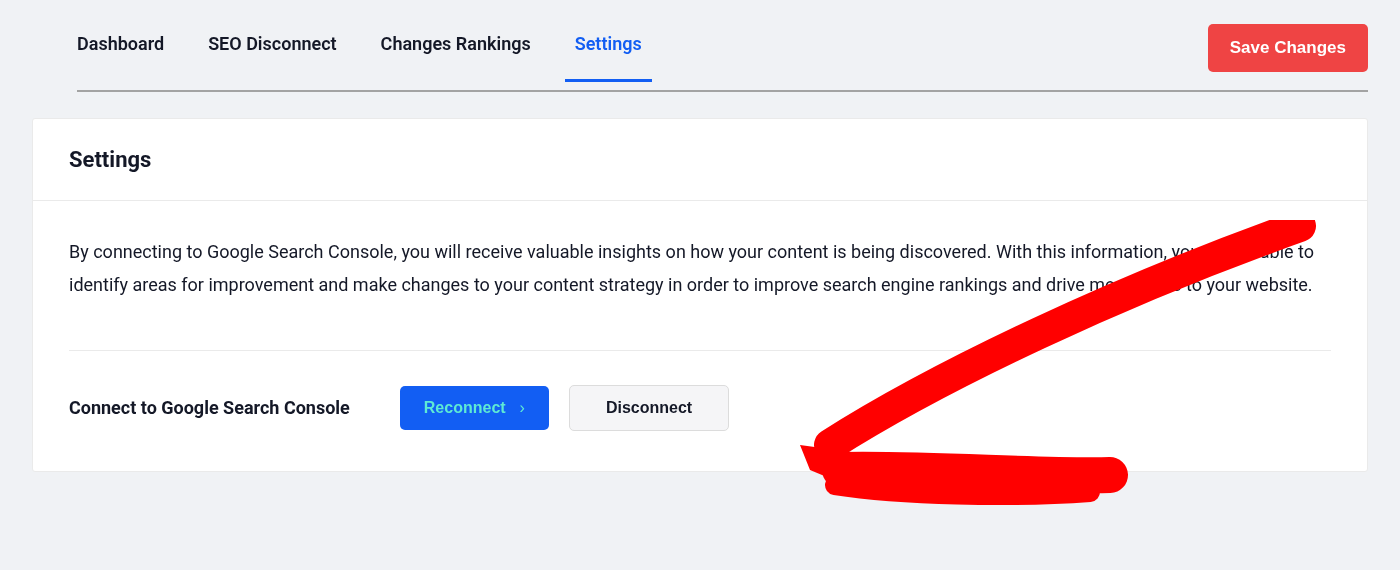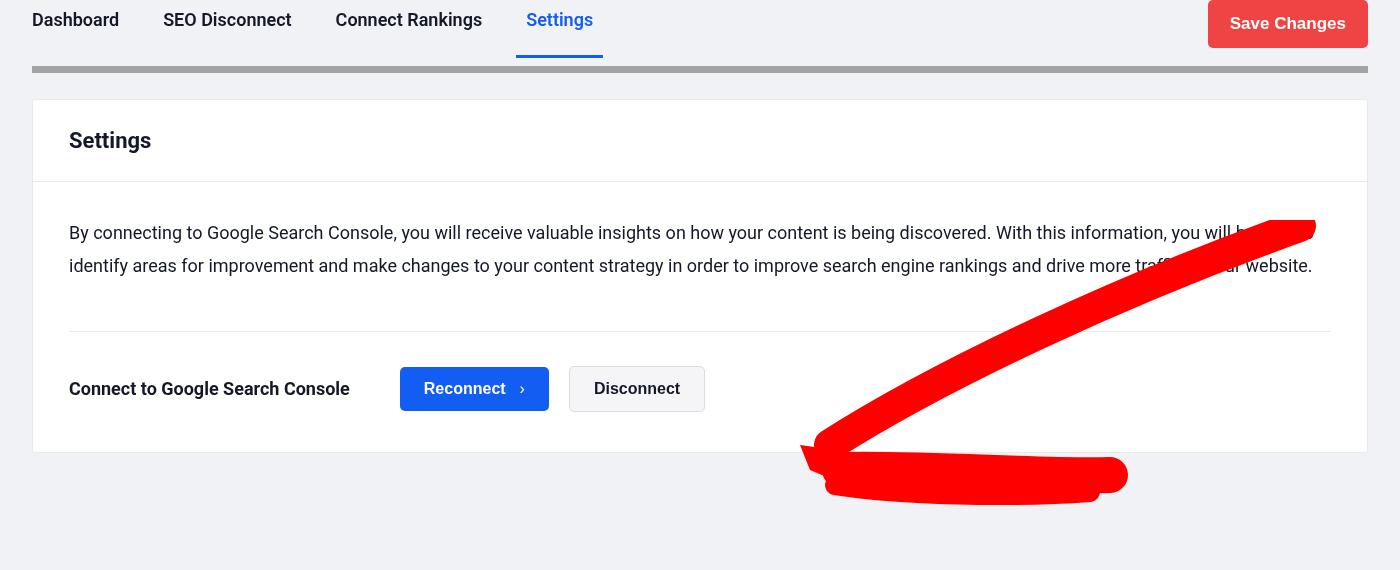--- a/index.html
+++ b/index.html
@@ -14,21 +14,23 @@
       color: #141827;
       width: 1400px;
       height: 570px;
       overflow: hidden;
       position: relative;
     }
     .nav-bar {
       display: flex;
       align-items: center;
       justify-content: space-between;
-      border-bottom: 7px solid #a3a3a3;
+      border-bottom: 2px solid #a3a3a3;
+      padding-top: 24px;
+      margin-left: 45px;
     }
     .tabs {
       display: flex;
       gap: 44px;
     }
     .tab {
       font-size: 18px;
       font-weight: 600;
       color: #141827;
       padding-bottom: 28px;
@@ -93,58 +95,58 @@
       gap: 20px;
     }
     .action-label {
       font-size: 18px;
       font-weight: 700;
       color: #141827;
       margin-right: 30px;
     }
     .btn-primary {
       background: #125ef3;
-      color: #ffffff;
+      color: #5eead4;
       font-size: 16px;
       font-weight: 600;
       border: none;
       border-radius: 5px;
       padding: 13px 24px;
       cursor: pointer;
       display: inline-flex;
       align-items: center;
       gap: 14px;
     }
     .btn-primary .chevron {
       font-weight: 400;
     }
     .btn-secondary {
       background: #f5f5f7;
       color: #141827;
       font-size: 16px;
       font-weight: 600;
       border: 1px solid #dcdcdc;
       border-radius: 5px;
-      padding: 13px 24px;
+      padding: 13px 36px;
       cursor: pointer;
     }
     .annotation {
       position: absolute;
       pointer-events: none;
       z-index: 100;
     }
   </style>
 </head>
 <body>
 
 <div class="nav-bar">
   <div class="tabs">
     <div class="tab">Dashboard</div>
     <div class="tab">SEO Disconnect</div>
-    <div class="tab">Connect Rankings</div>
+    <div class="tab">Changes Rankings</div>
     <div class="tab active">Settings</div>
   </div>
   <button class="save-button">Save Changes</button>
 </div>
 
 <div class="card">
   <div class="card-header">
     <h2 class="card-title">Settings</h2>
   </div>
   <div class="card-body">

